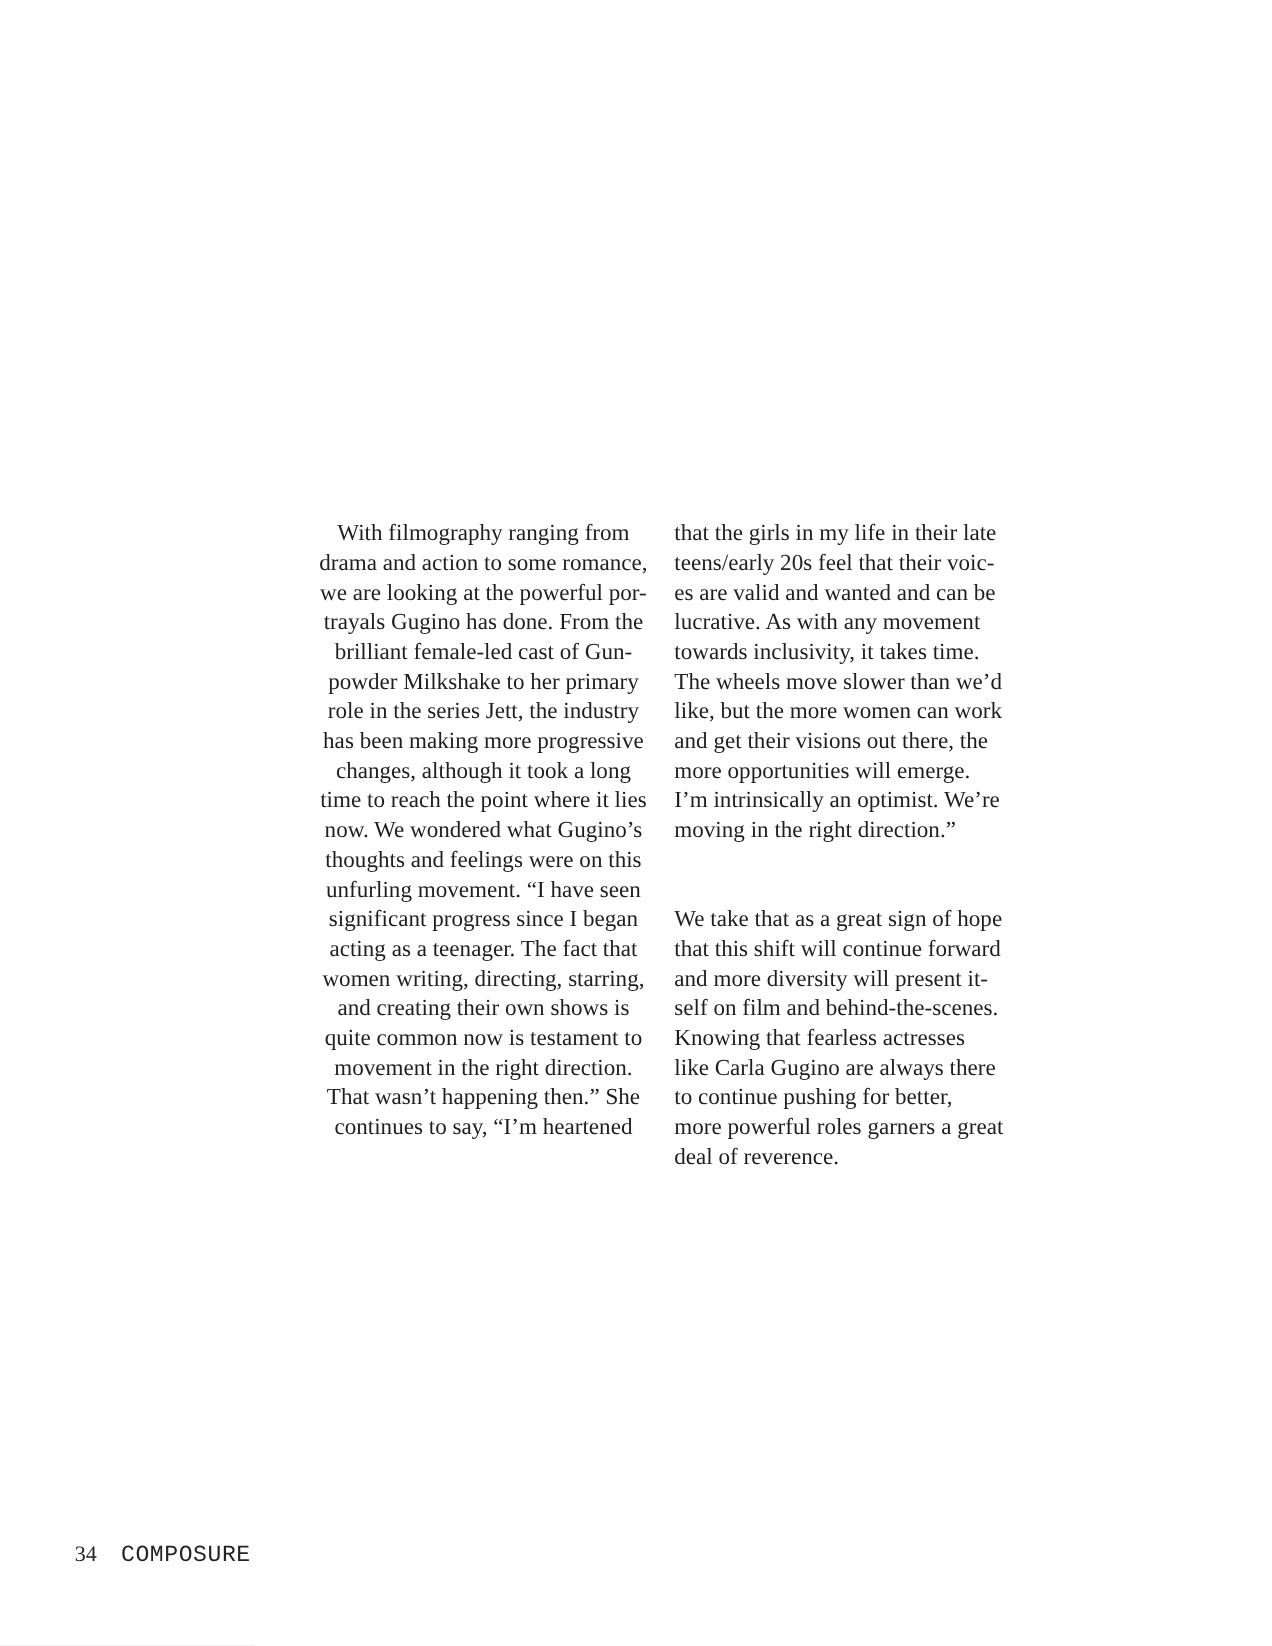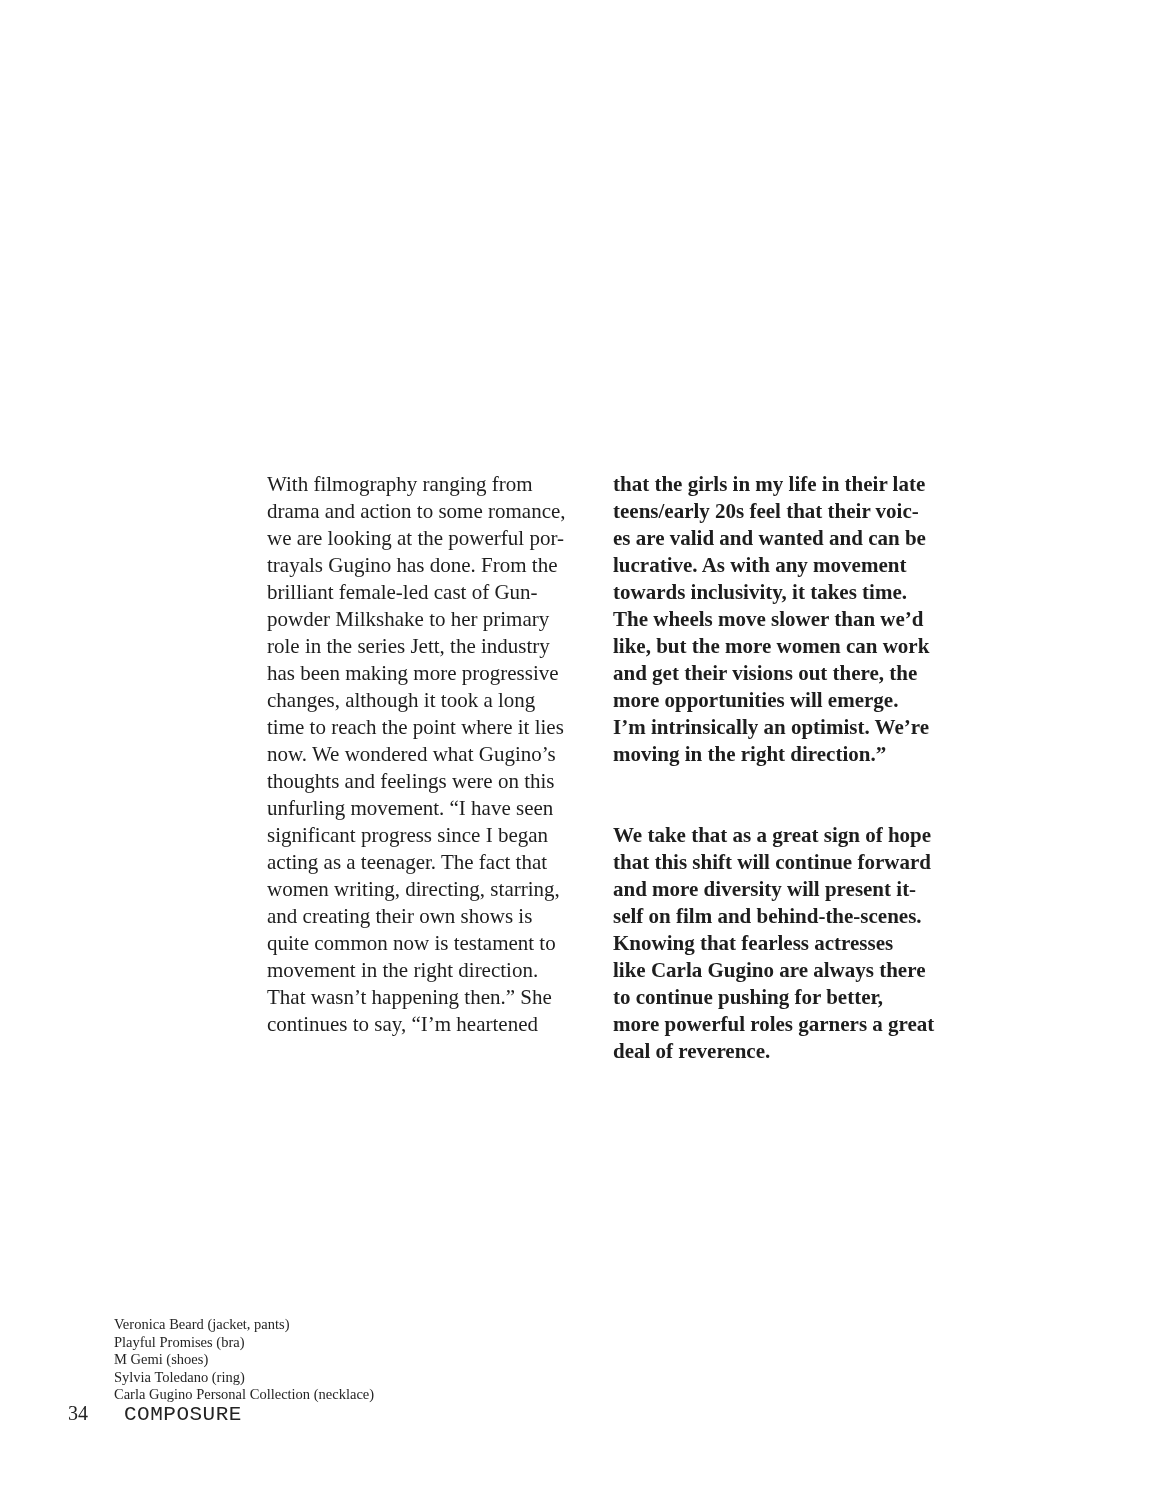--- a/index.html
+++ b/index.html
@@ -18,43 +18,43 @@
     overflow: hidden;
   }
   .column {
     position: absolute;
     top: 444px;
     width: 345px;
     font-size: 21px;
     line-height: 27px;
     white-space: pre-line;
   }
-  .column-left  { left: 267px; }
-  .column-right { left: 613px; font-weight: bold; }
+  .column-left  { left: 267px; text-align: center; }
+  .column-right { left: 613px; }
   .column p {
     margin: 0;
   }
   .column p + p {
     margin-top: 27px;
   }
   .credits {
     position: absolute;
     left: 114px;
     top: 1316px;
     font-size: 14.5px;
     line-height: 17.6px;
     color: #252525;
   }
   .footer {
     position: absolute;
     left: 68px;
     top: 1402px;
     display: flex;
     align-items: baseline;
-    gap: 36px;
+    gap: 22px;
     color: #232323;
   }
   .footer .page-number {
     font-size: 20px;
   }
   .footer .magazine-title {
     font-size: 21px;
     letter-spacing: 0.5px;
     font-family: Liberation Mono, monospace;
   }
@@ -104,26 +104,19 @@
 that this shift will continue forward
 and more diversity will present it-
 self on film and behind-the-scenes.
 Knowing that fearless actresses
 like Carla Gugino are always there
 to continue pushing for better,
 more powerful roles garners a great
 deal of reverence.</p>
   </div>
 
-  <div class="credits">
-    <div>Veronica Beard (jacket, pants)</div>
-    <div>Playful Promises (bra)</div>
-    <div>M Gemi (shoes)</div>
-    <div>Sylvia Toledano (ring)</div>
-    <div>Carla Gugino Personal Collection (necklace)</div>
-  </div>
 
   <div class="footer">
     <span class="page-number">34</span>
     <span class="magazine-title">COMPOSURE</span>
   </div>
 
 </div>
 
 </body></html>

